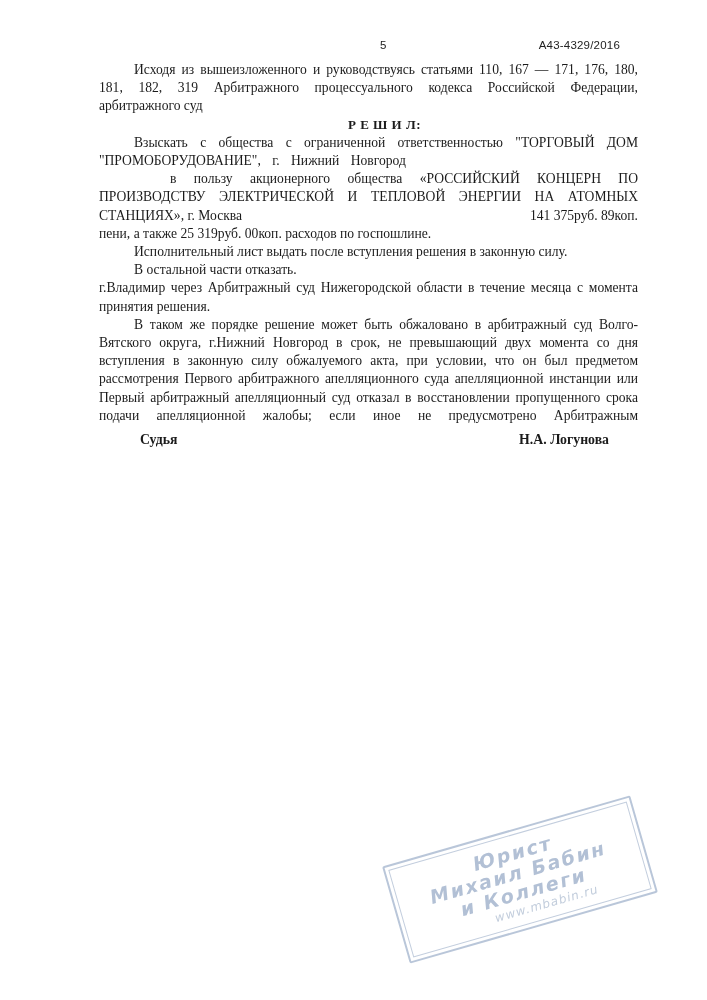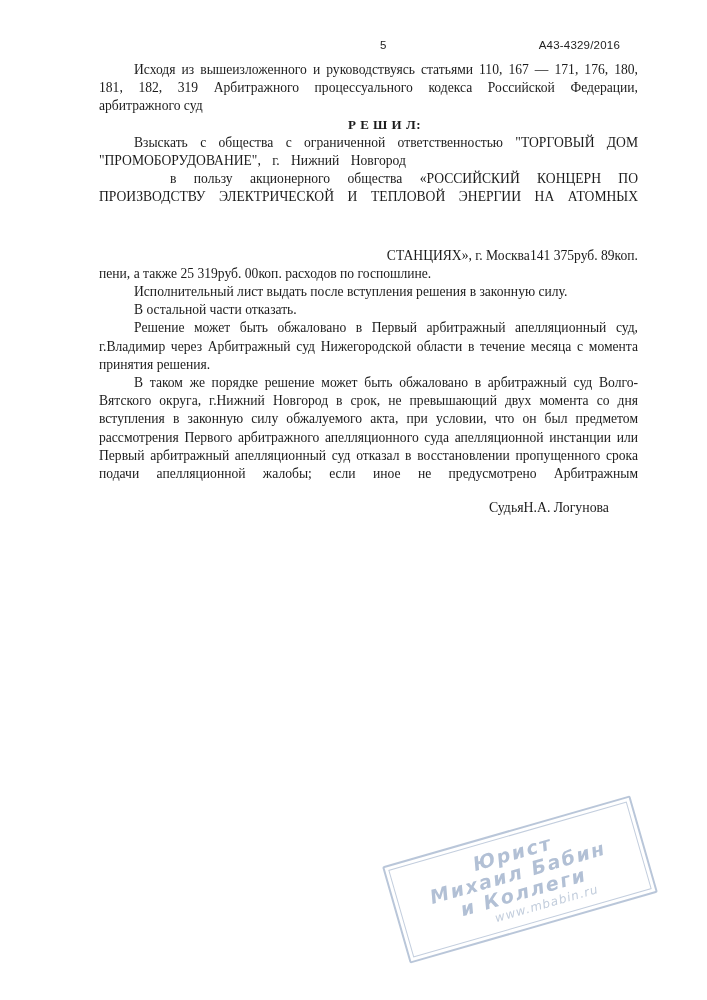--- a/index.html
+++ b/index.html
@@ -30,27 +30,27 @@
   .jl { text-align:justify; text-align-last:justify; }
   .indent { text-indent:35px; }
   .bigindent { text-indent:71px; }
   .center {
     text-align:center; text-align-last:center;
     font-weight:bold; font-size:13px;
     position:relative; left:16px;
     letter-spacing:0.5px;
   }
   .spread { word-spacing:8px; }
-  .split { display:flex; justify-content:flex-end;margin-top:40px; }
+  .split { display:flex; justify-content:space-between; }
 
   
   .signature {
-    display:flex; justify-content:flex-end;
-    margin-top:16px; padding-left:41px; padding-right:29px;
-    font-weight:normal; font-size:13.8px;
+    display:flex; justify-content:space-between;
+    margin-top:6px; padding-left:41px; padding-right:29px;
+    font-weight:bold; font-size:13.8px;
   }
 
   
   .stamp {
     position:absolute; left:391px; top:829px;
     width:258px; height:101px;
     transform:rotate(-16deg);
     border:2px solid rgba(173,188,210,0.85);
     border-radius:2px;
     box-sizing:border-box;
@@ -90,21 +90,20 @@
         <div class="line spread">"ПРОМОБОРУДОВАНИЕ", г. Нижний Новгород</div>
         <div class="line bigindent jl">в пользу акционерного общества «РОССИЙСКИЙ КОНЦЕРН ПО</div>
         <div class="line jl">ПРОИЗВОДСТВУ ЭЛЕКТРИЧЕСКОЙ И ТЕПЛОВОЙ ЭНЕРГИИ НА АТОМНЫХ</div>
         <div class="line split">
           <span>СТАНЦИЯХ», г. Москва</span>
           <span>141 375руб. 89коп.</span>
         </div>
         <div class="line">пени, а также 25 319руб. 00коп. расходов по госпошлине.</div>
         <div class="line indent">Исполнительный лист выдать после вступления решения в законную силу.</div>
         <div class="line indent">В остальной части отказать.</div>
-        <div class="line indent jl">Решение может быть обжаловано в Первый арбитражный апелляционный суд,</div>
         <div class="line jl">г.Владимир через Арбитражный суд Нижегородской области в течение месяца с момента</div>
         <div class="line">принятия решения.</div>
         <div class="line indent jl">В таком же порядке решение может быть обжаловано в арбитражный суд Волго-</div>
         <div class="line jl">Вятского округа, г.Нижний Новгород в срок, не превышающий двух момента со дня</div>
         <div class="line jl">вступления в законную силу обжалуемого акта, при условии, что он был предметом</div>
         <div class="line jl">рассмотрения Первого арбитражного апелляционного суда апелляционной инстанции или</div>
         <div class="line jl">Первый арбитражный апелляционный суд отказал в восстановлении пропущенного срока</div>
         <div class="line jl">подачи апелляционной жалобы; если иное не предусмотрено Арбитражным</div>
       </div>
 

